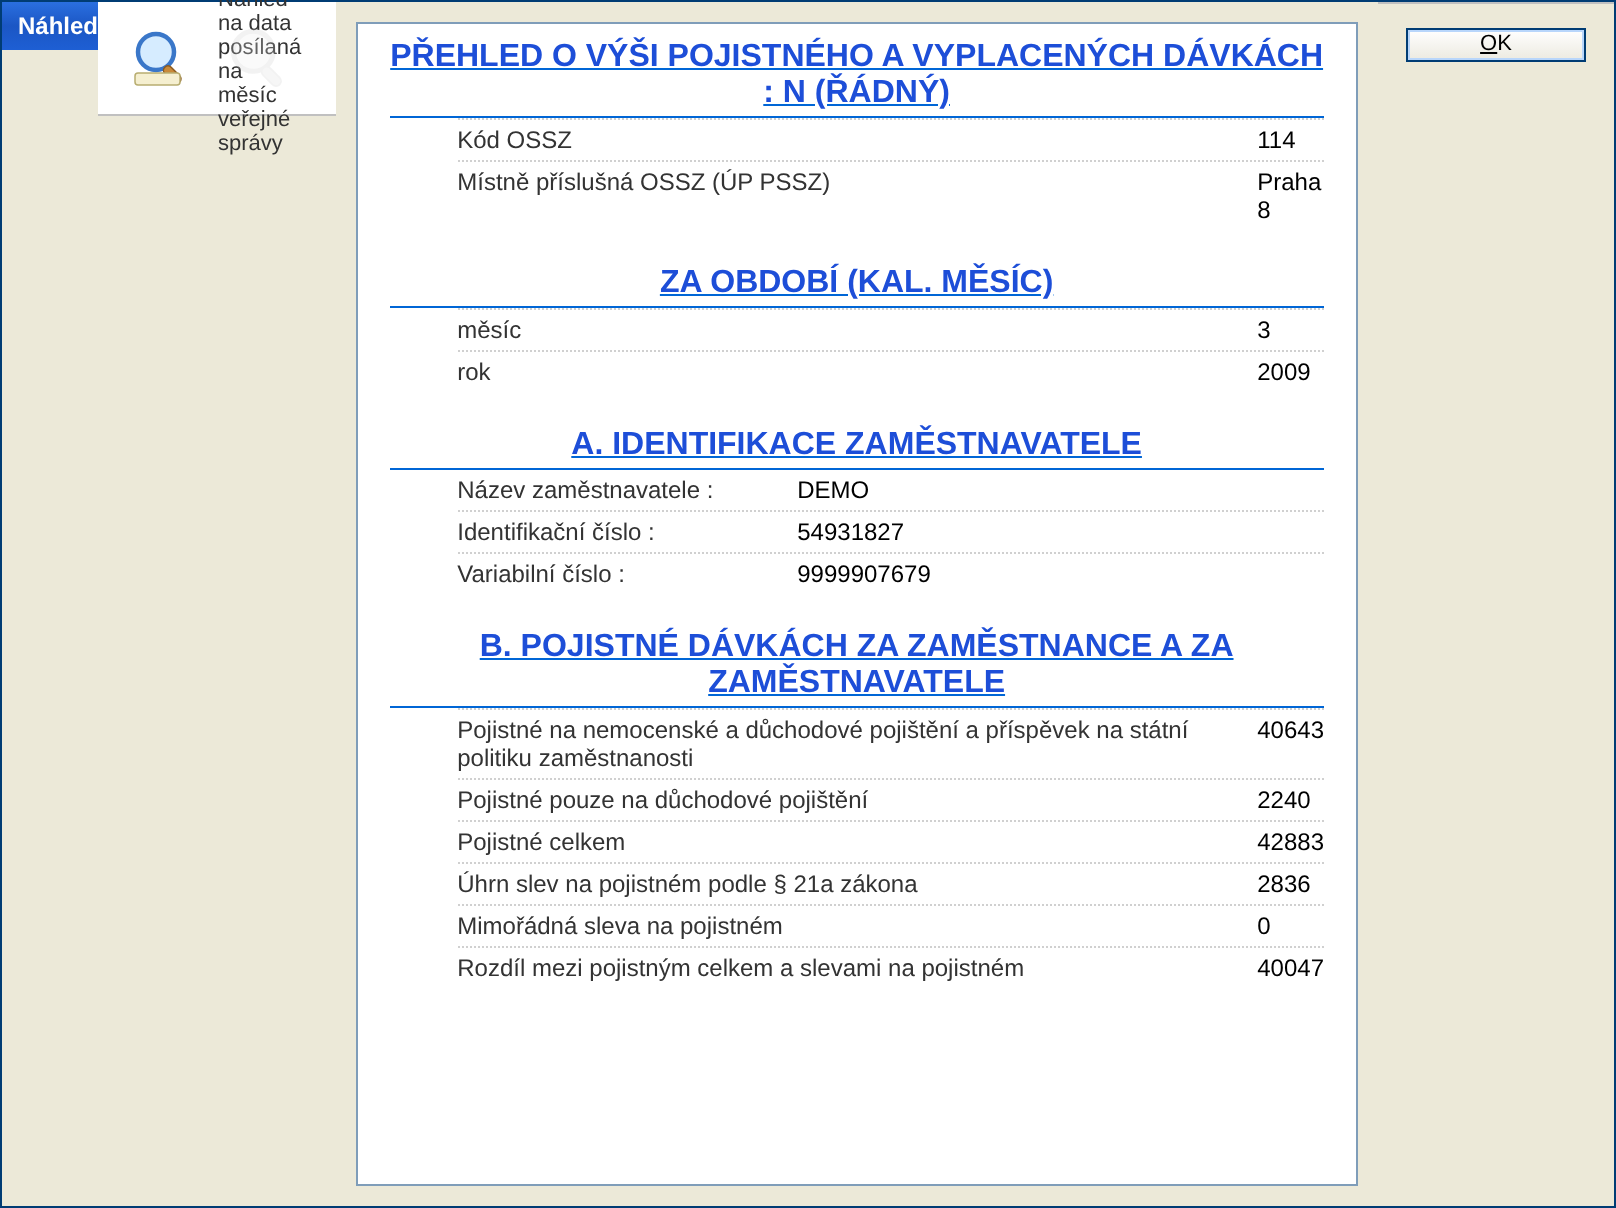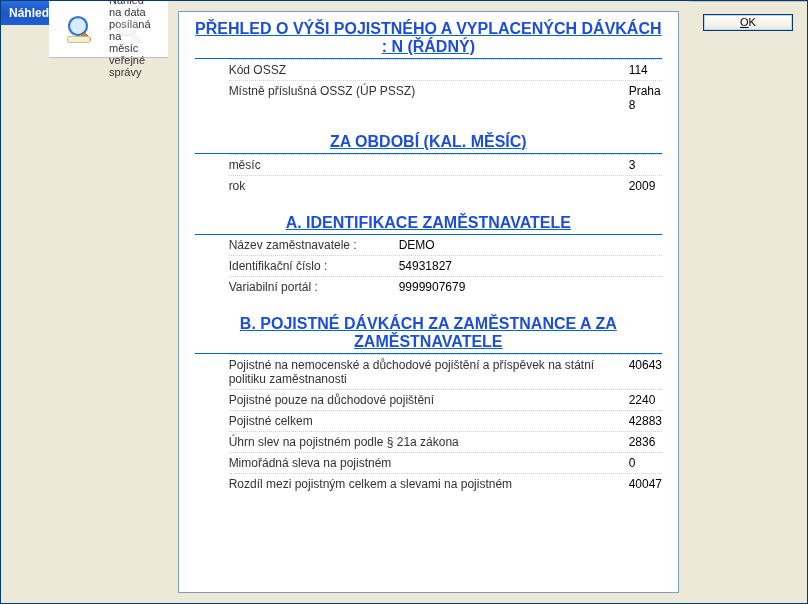--- a/index.html
+++ b/index.html
@@ -183,21 +183,21 @@
       <div class="narrow">
         <div class="row">
           <div class="lbl">Název zaměstnavatele :</div>
           <div class="val">DEMO</div>
         </div>
         <div class="row">
           <div class="lbl">Identifikační číslo :</div>
           <div class="val">54931827</div>
         </div>
         <div class="row">
-          <div class="lbl">Variabilní portál :</div>
+          <div class="lbl">Variabilní číslo :</div>
           <div class="val">9999907679</div>
         </div>
       </div>
 
       <div class="section-title underline">B. POJISTNÉ DÁVKÁCH ZA ZAMĚSTNANCE A ZA ZAMĚSTNAVATELE</div>
       <div class="row">
         <div class="lbl">Pojistné na nemocenské a důchodové pojištění a příspěvek na státní politiku zaměstnanosti</div>
         <div class="val">40643</div>
       </div>
       <div class="row">

